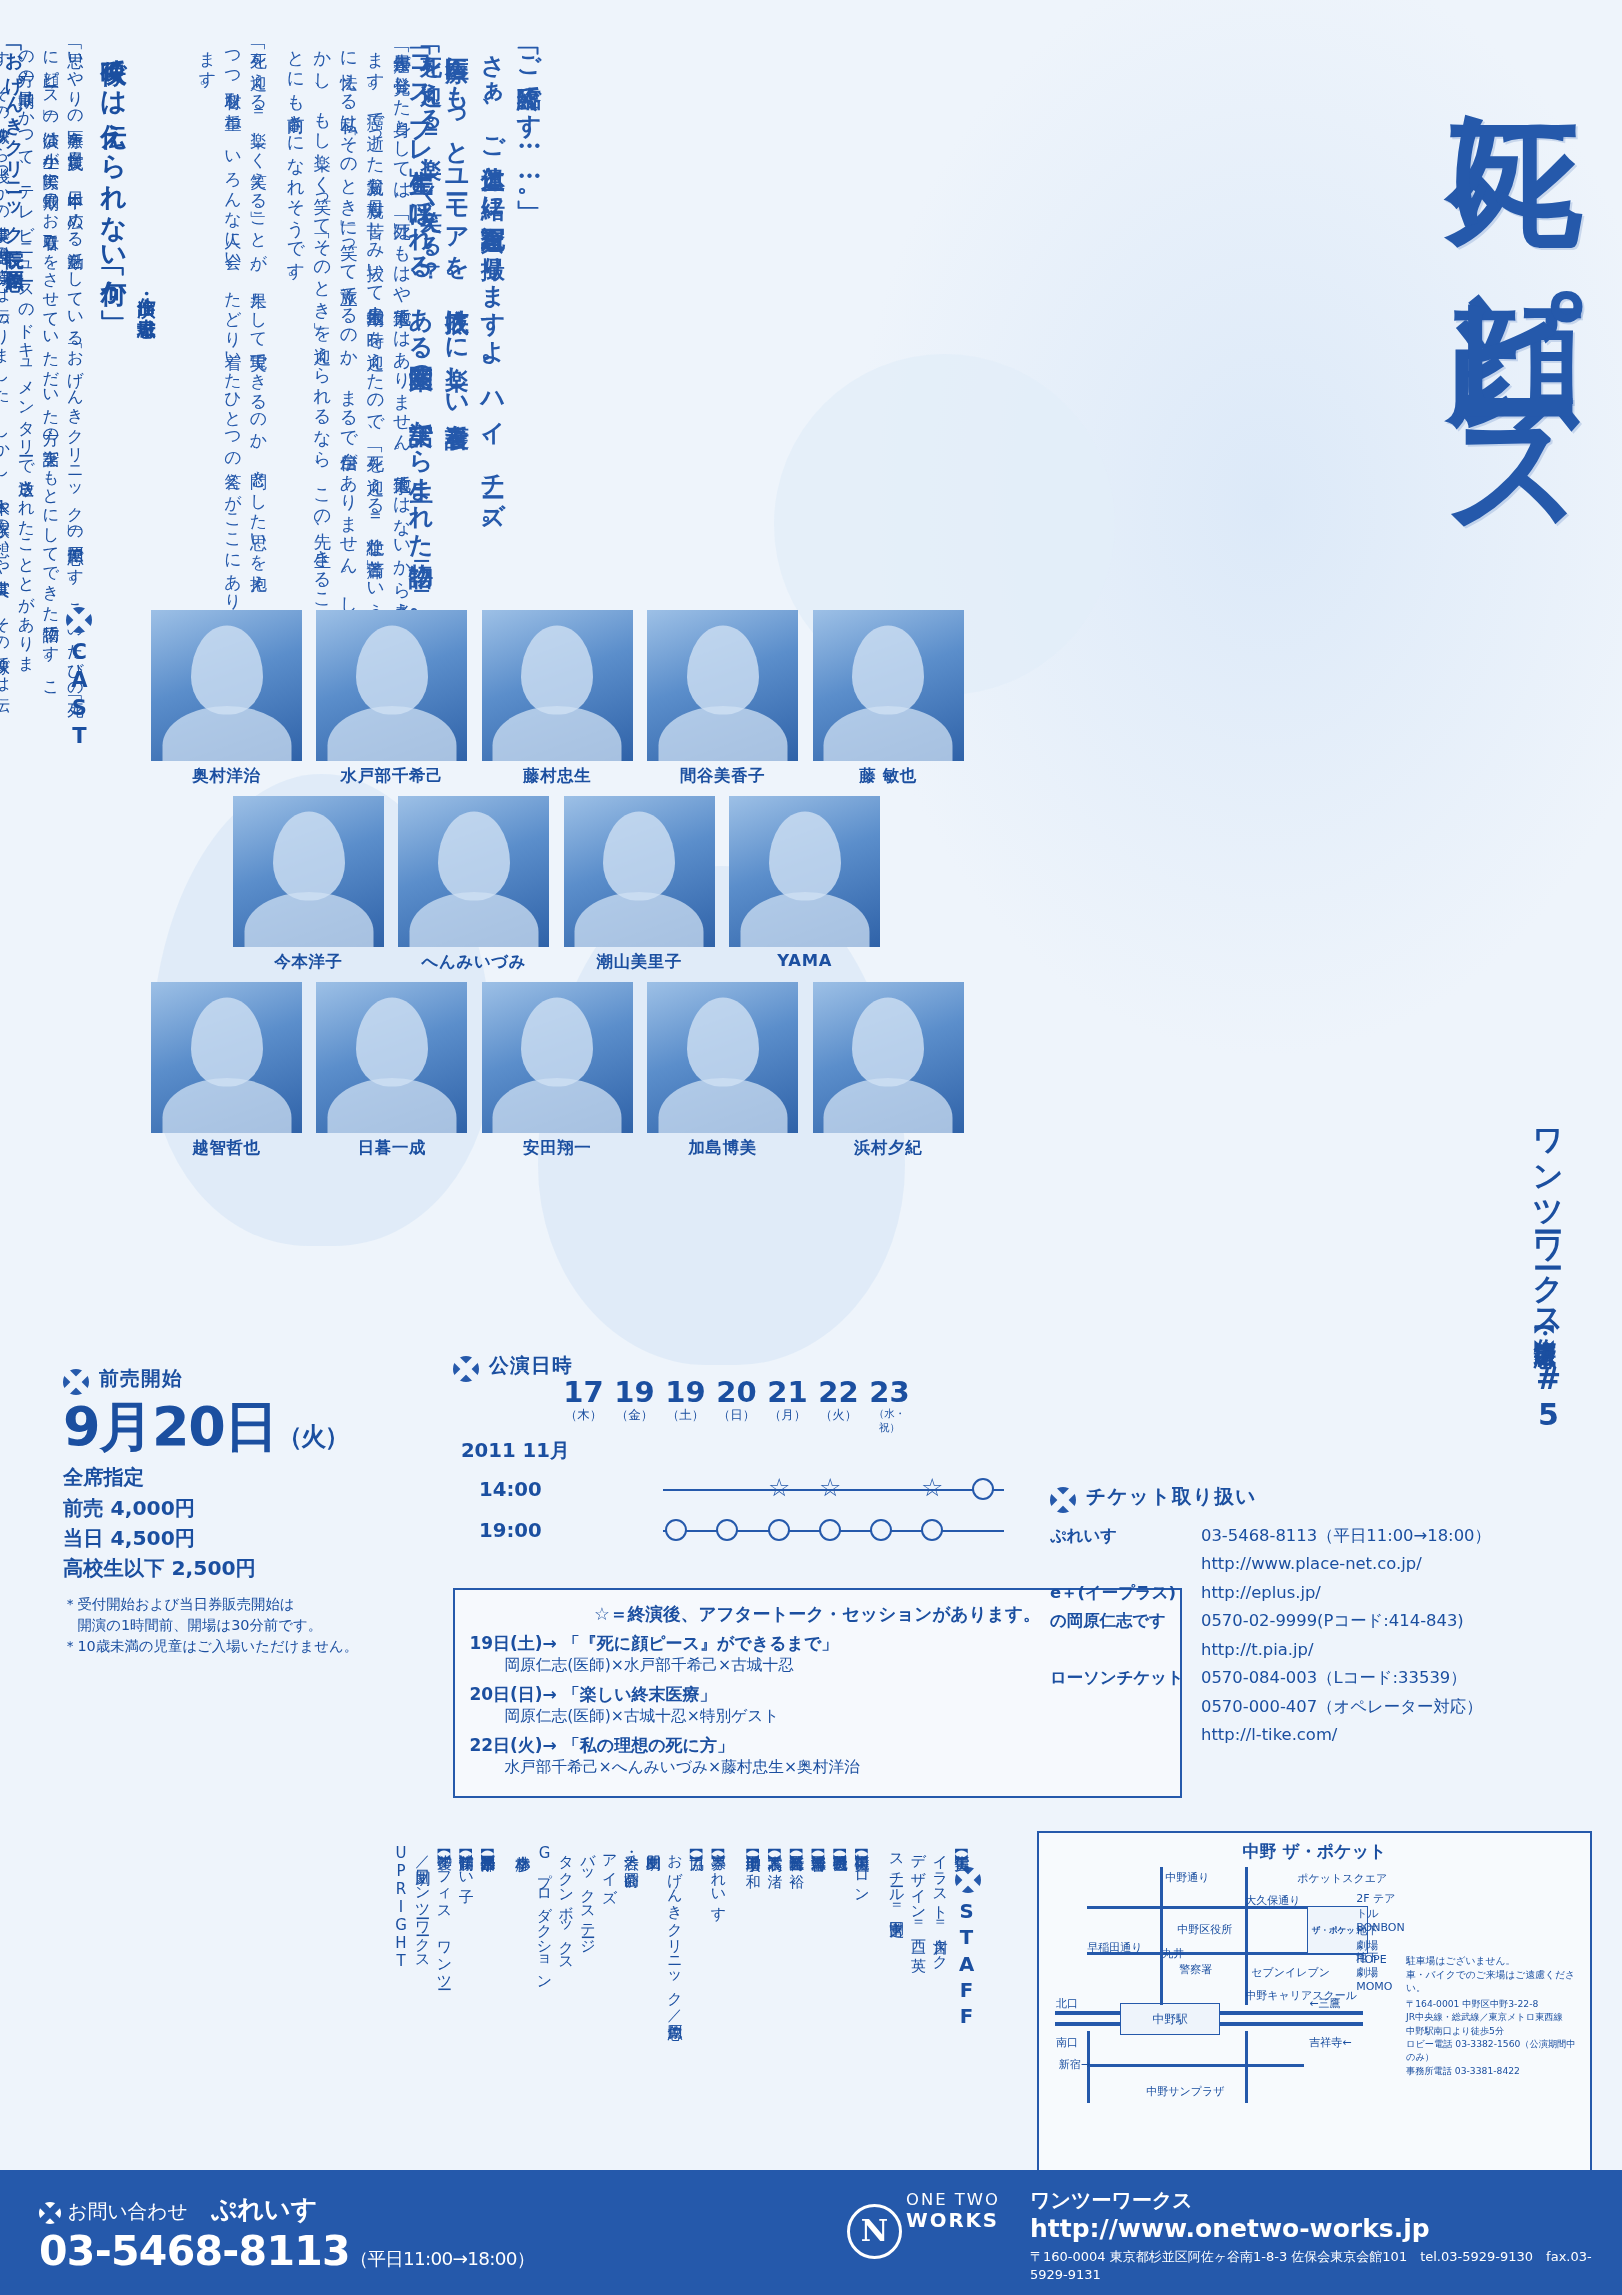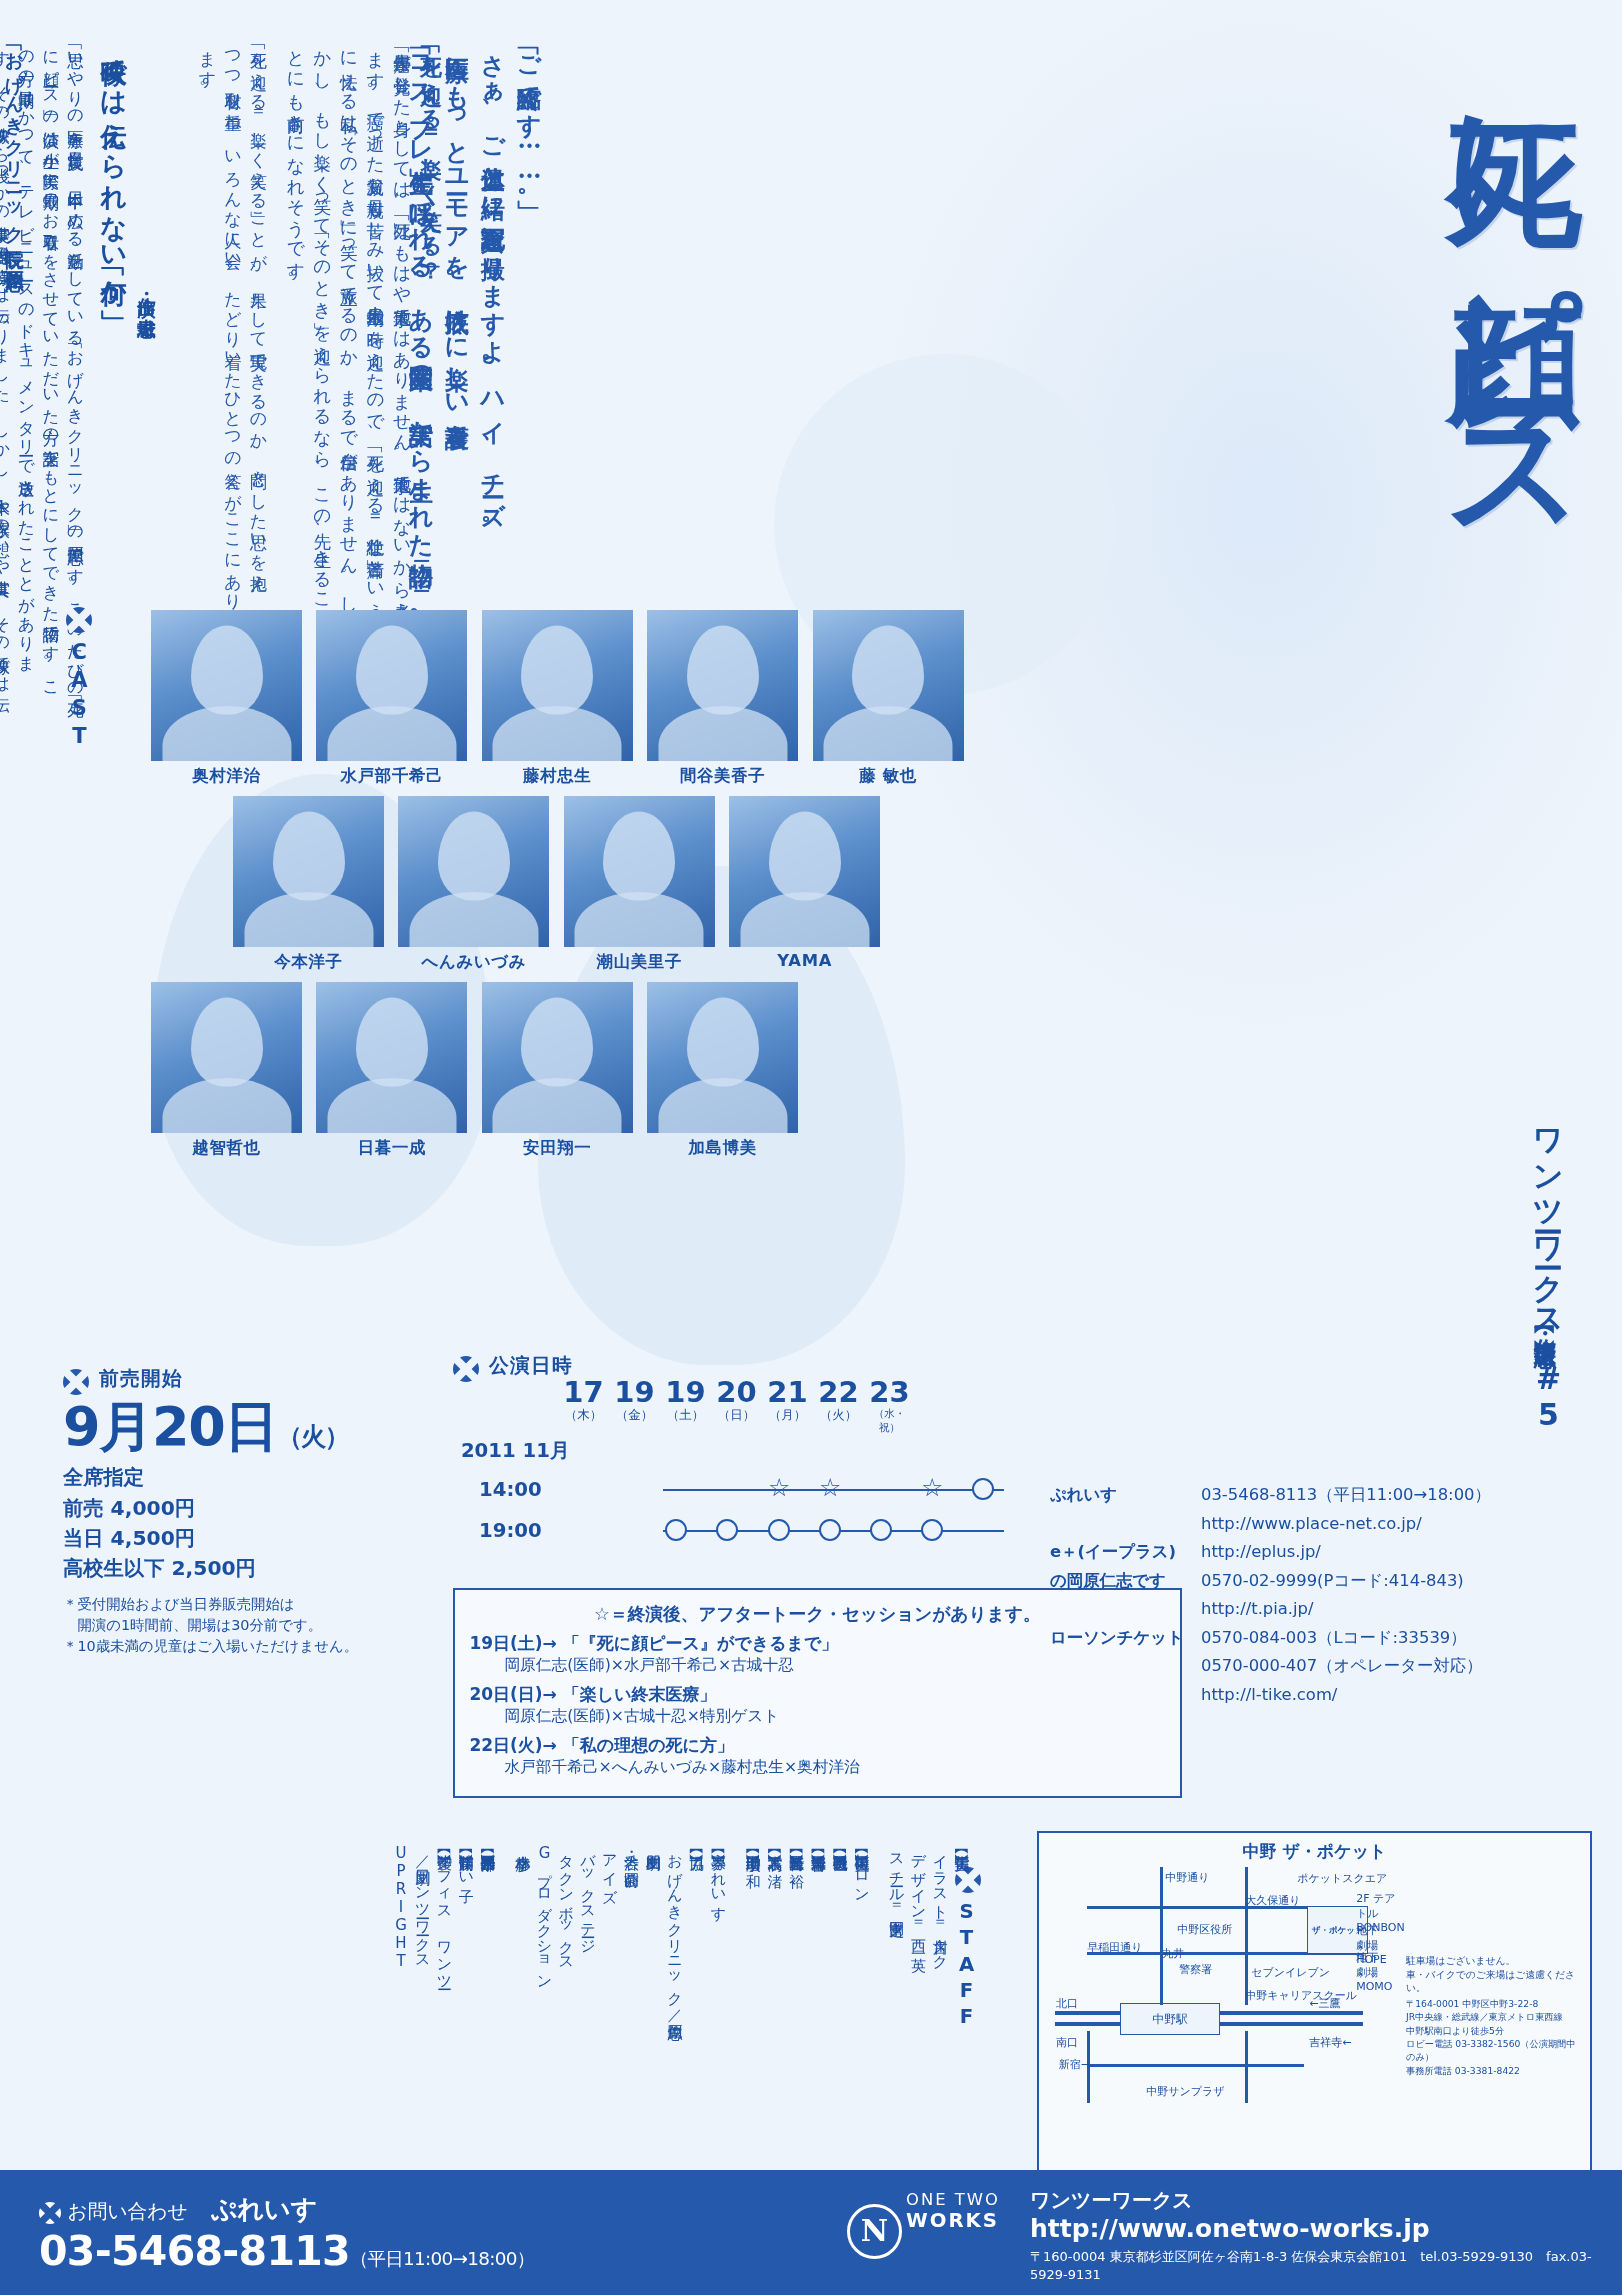--- a/index.html
+++ b/index.html
@@ -295,20 +295,24 @@
         <div class="cast-name">日暮一成</div>
       </div>
       <div class="cast-cell">
         <div class="cast-photo"></div>
         <div class="cast-name">安田翔一</div>
       </div>
       <div class="cast-cell">
         <div class="cast-photo"></div>
         <div class="cast-name">加島博美</div>
       </div>
+      <div class="cast-cell">
+        <div class="cast-photo"></div>
+        <div class="cast-name">浜村夕紀</div>
+      </div>
     </div>
   </div>
 
   <div class="abs" id="presale">
     <div style="margin-bottom:5.2px;">
       <span class="flower"></span>
       <span class="sec-head" style="margin-left:6.6px;">前売開始</span>
     </div>
     <div class="big">
       <span>9月20日</span><small>（火）</small>
@@ -409,20 +413,24 @@
     <div class="at-row">
       <div class="t">
         <span>22日(火)→</span>
         <span>「私の理想の死に方」</span>
       </div>
       <div class="p">水戸部千希己×へんみいづみ×藤村忠生×奥村洋治</div>
     </div>
   </div>
 
   <div class="abs" id="tickets">
+    <div style="margin-bottom:10.5px;">
+      <span class="flower"></span>
+      <span class="sec-head" style="margin-left:6.6px;">チケット取り扱い</span>
+    </div>
     <div class="tk-row">
       <span class="lbl">ぷれいす</span><span>03-5468-8113（平日11:00→18:00）</span>
     </div>
     <div class="tk-row">
       <span class="lbl"></span><span>http://www.place-net.co.jp/</span>
     </div>
     <div class="tk-row">
       <span class="lbl">e＋(イープラス)</span><span>http://eplus.jp/</span>
     </div>
     <div class="tk-row">

